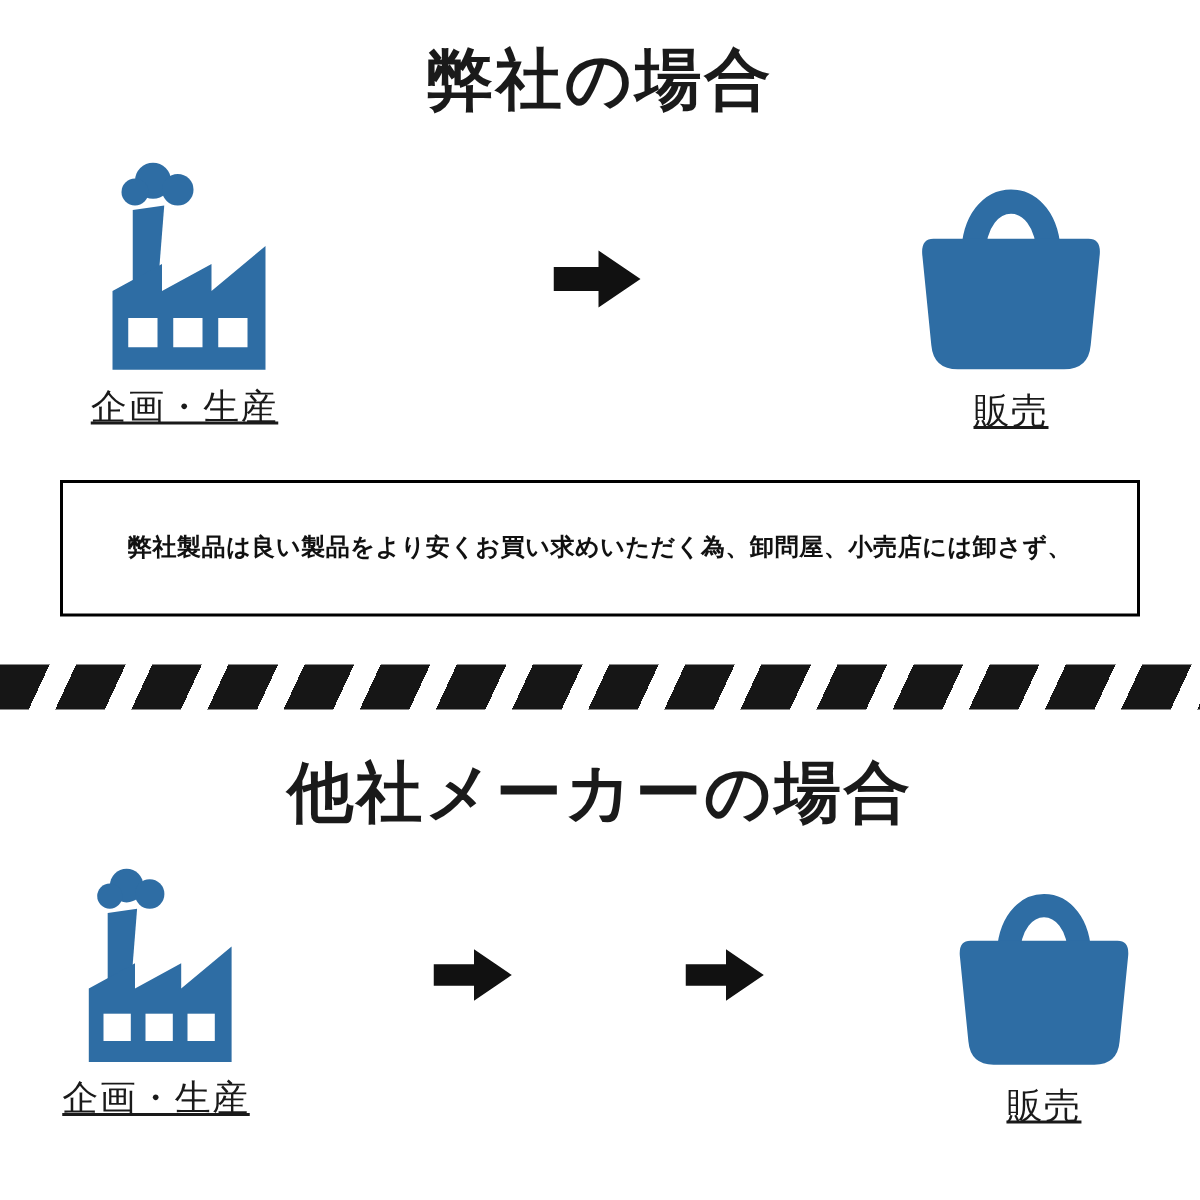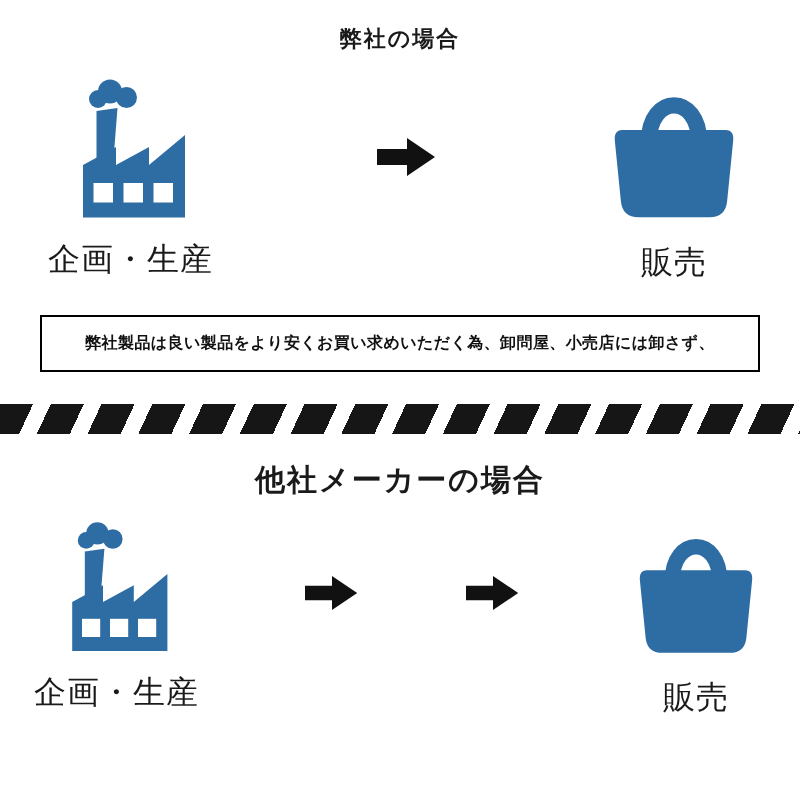--- a/index.html
+++ b/index.html
@@ -9,39 +9,40 @@
     font-family: "Liberation Sans", sans-serif;
     color: #111;
   }
   .page { width: 800px; height: 800px; overflow: hidden; background: #fff; }
 
   .section-title {
     text-align: center;
     font-weight: bold;
     color: #1a1a1a;
   }
-  .top .section-title { font-size: 22px; padding-top: 24px; letter-spacing: 2px; }
-  .bottom .section-title { font-size: 30px; padding-top: 26px; letter-spacing: 2px; }
+  .top .section-title { font-size: 44px; padding-top: 24px; letter-spacing: 2px; }
+  .bottom .section-title { font-size: 44px; padding-top: 26px; letter-spacing: 2px; }
 
   .flow {
     display: flex;
     align-items: flex-start;
     justify-content: space-between;
   }
   .top .flow { padding: 20px 52px 0 48px; }
   .bottom .flow { padding: 16px 34px 0 34px; }
 
   .step { display: flex; flex-direction: column; align-items: center; }
   .step-label {
-    font-size: 32px;
+    font-size: 24px;
     font-weight: 500;
-    margin-top: 12px;
+    margin-top: 0;
     letter-spacing: 1px;
     white-space: nowrap;
     color: #1a1a1a;
+    text-decoration: underline;
   }
 
   .icon { color: var(--icon-blue, #2e6da4); display: block; }
   .icon svg { display: block; }
 
   .svg-factory-lg { width: 150px; height: 152px; }
   .svg-bag-lg     { width: 148px; height: 155px; }
   .svg-factory-sm { width: 140px; height: 142px; }
   .svg-store-sm   { width: 132px; height: 142px; }
   .svg-bag-sm     { width: 140px; height: 147px; }
@@ -55,21 +56,21 @@
 
   .note {
     margin: 30px 40px 0 40px;
     border: 2px solid #000;
     padding: 14px 10px;
     text-align: center;
     font-weight: bold;
     font-size: 16px;
     color: #111;
   }
-  .note-line { margin: 2px 0; white-space: nowrap; letter-spacing: 0.4px; }
+  .note-line { margin: 19px 0; white-space: nowrap; letter-spacing: 0.4px; }
 
   .divider {
     height: 30px;
     margin-top: 32px;
     background: repeating-linear-gradient(
       115deg,
       #161616 0 30px,
       #ffffff 30px 46px
     );
   }

